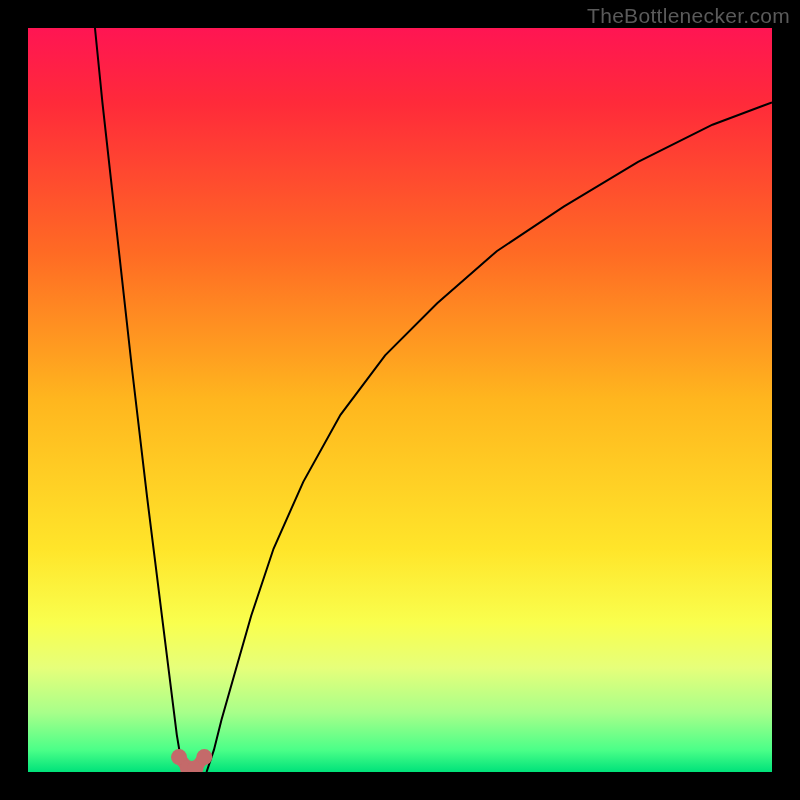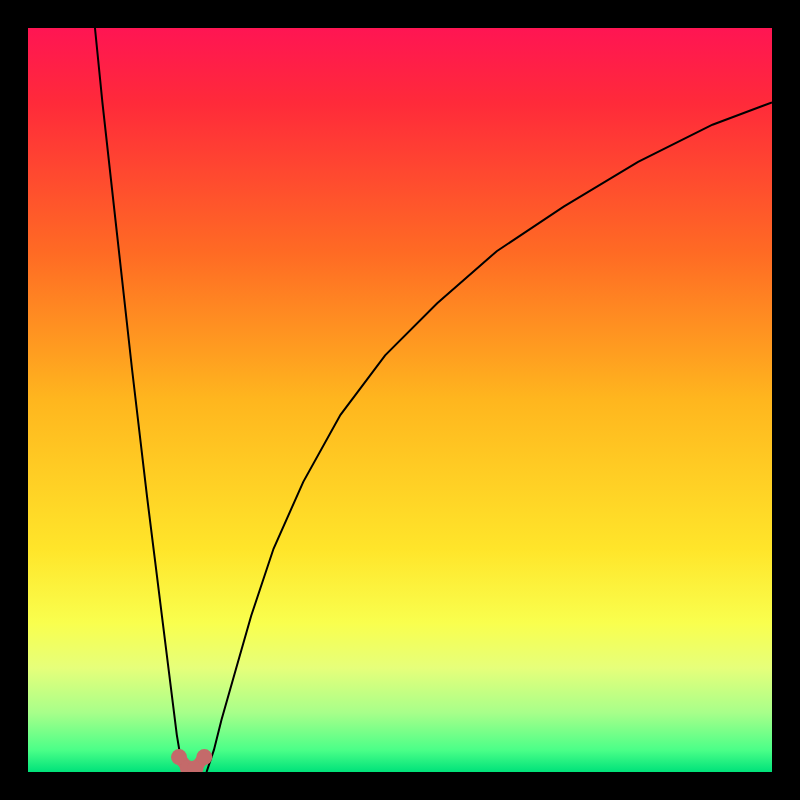--- a/index.html
+++ b/index.html
@@ -65,13 +65,14 @@
       <path id="curve-right" fill="none" d="M178.56 744.00 L186.00 721.68 L193.44 691.92 L208.32 639.84 L223.20 587.76 L245.52 520.80 L275.28 453.84 L312.48 386.88 L357.12 327.36 L409.20 275.28 L468.72 223.20 L535.68 178.56 L610.08 133.92 L684.48 96.72 L744.00 74.40" stroke="#000000" stroke-width="2"></path>
       <path id="marker-path" fill="none" stroke-linecap="round" stroke-linejoin="round" d="M151.03 729.12 L159.96 740.28 L167.40 740.28 L176.33 729.12" stroke="#c46a6a" stroke-width="12"></path>
       <g id="marker-dots">
           <circle cx="151.03" cy="729.12" r="8" fill="#c46a6a"></circle>
           <circle cx="159.96" cy="740.28" r="8" fill="#c46a6a"></circle>
           <circle cx="167.40" cy="740.28" r="8" fill="#c46a6a"></circle>
           <circle cx="176.33" cy="729.12" r="8" fill="#c46a6a"></circle>
         </g>
     </svg>
   </div>
+  <div class="watermark">TheBottlenecker.com</div>
 </div>
 
 </body></html>

